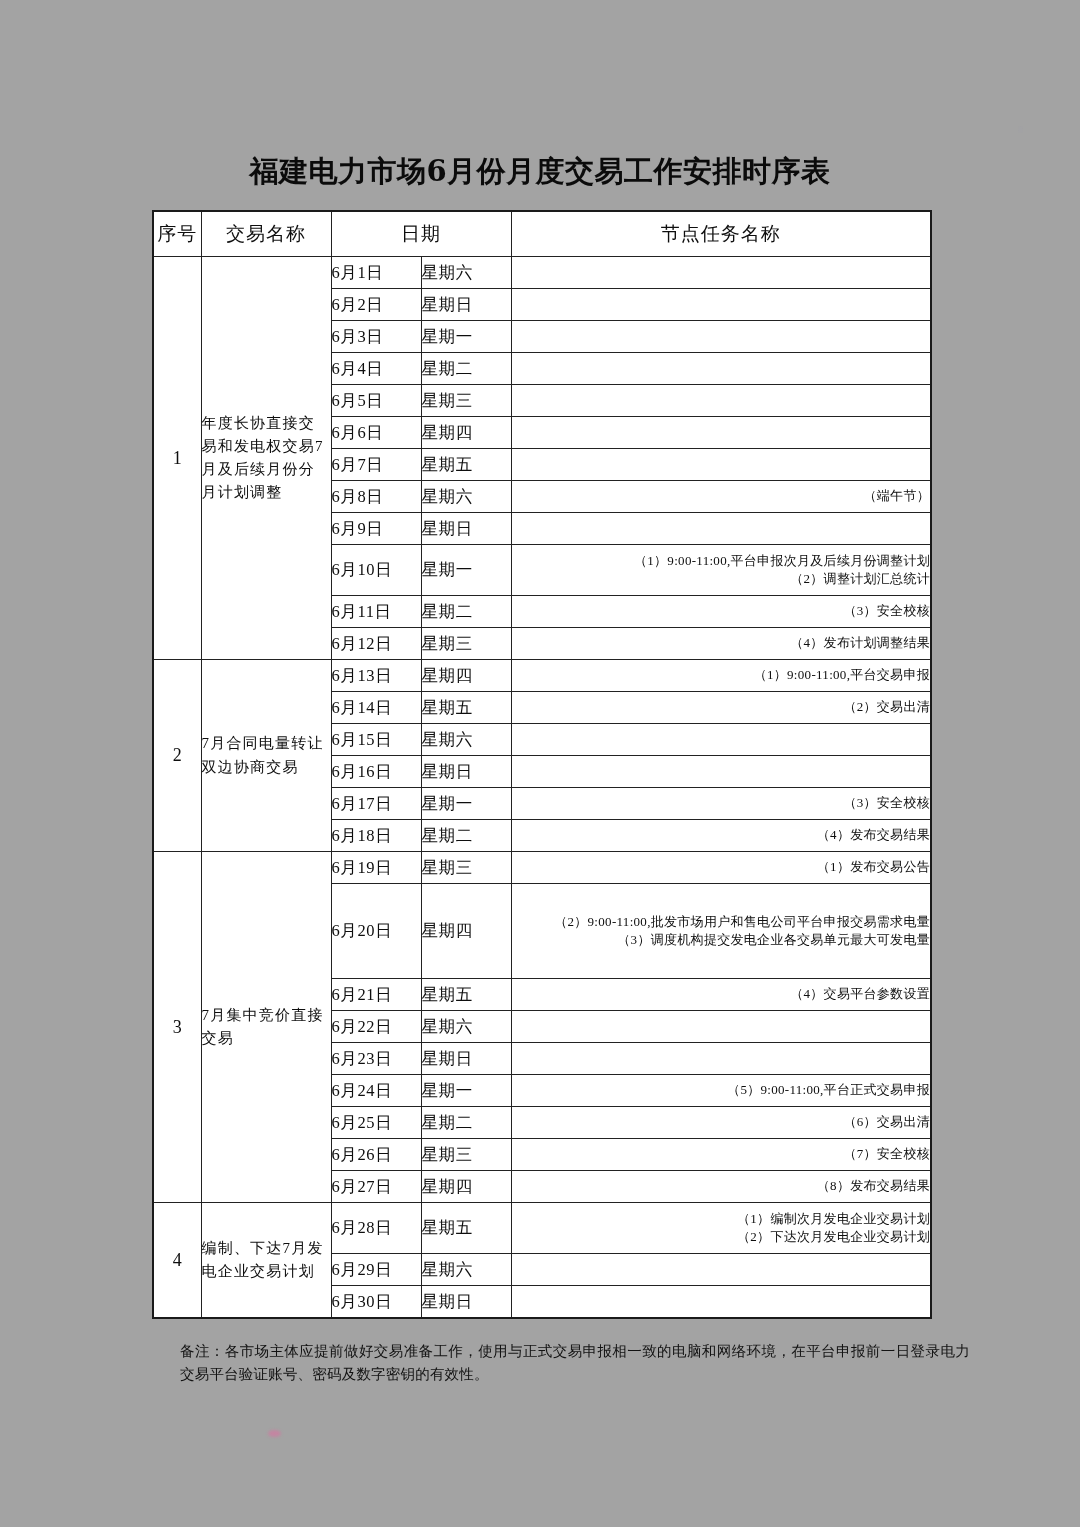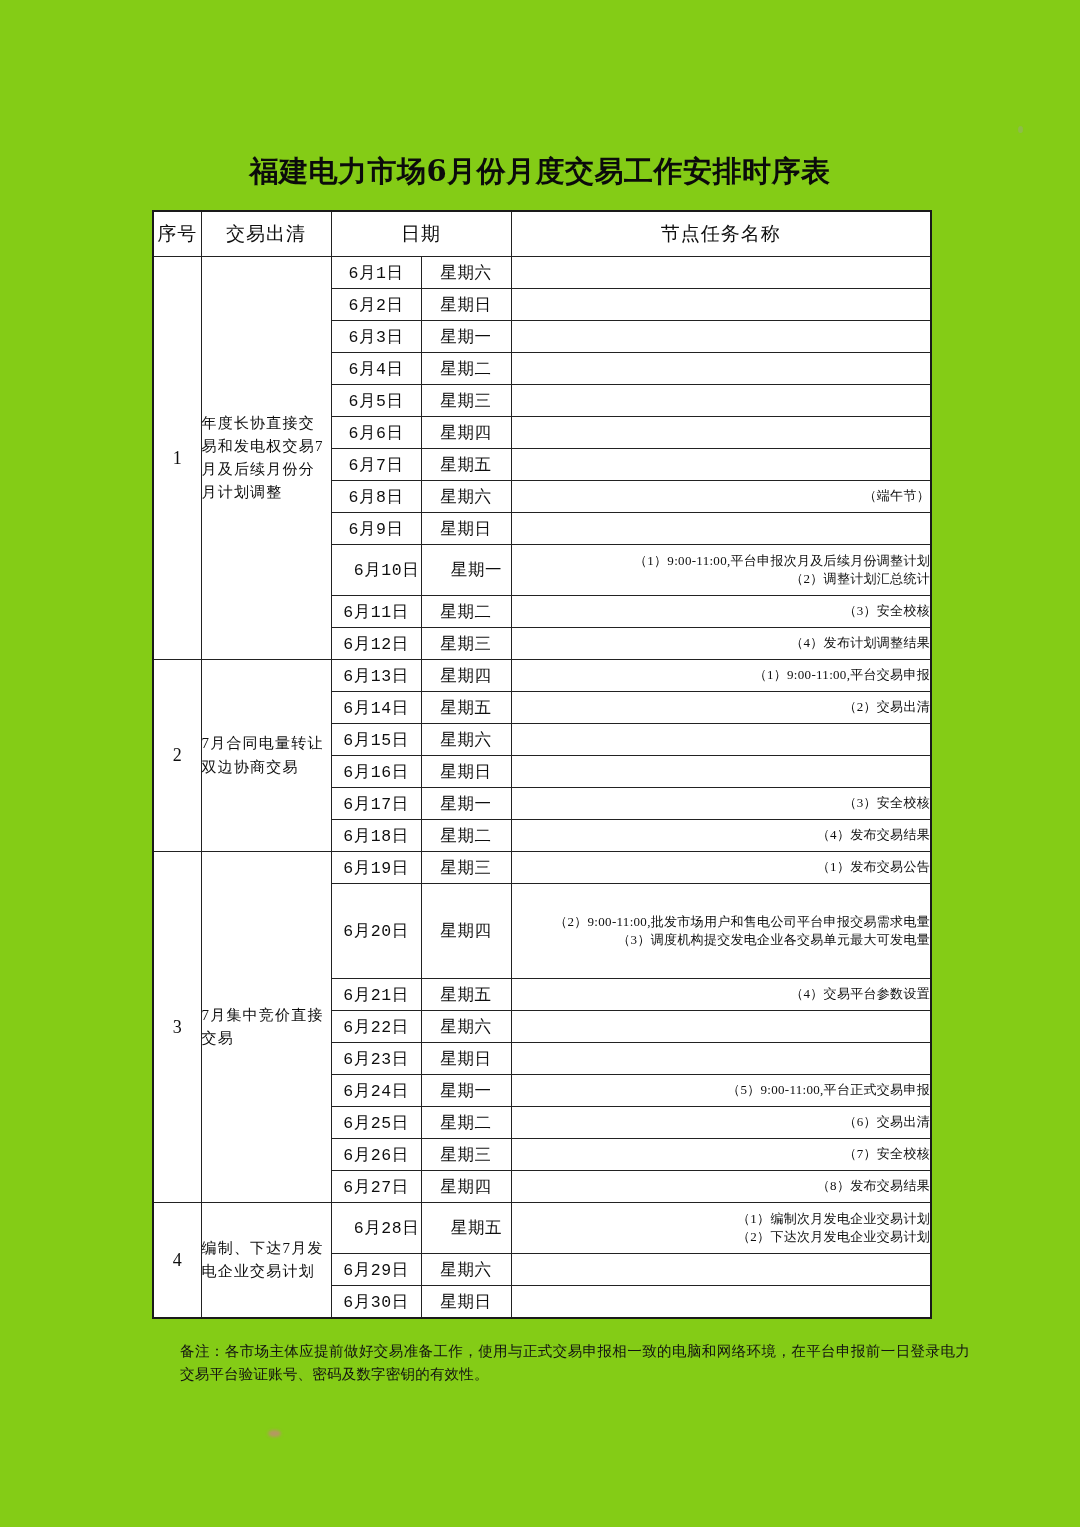--- a/index.html
+++ b/index.html
@@ -14,21 +14,21 @@
     font-family: "Liberation Serif", "DejaVu Serif", serif;
     color: #111111;
     overflow: hidden;
   }
 
   .page {
     position: absolute;
     left: 0; top: 0;
     width: 1080px;
     height: 1527px;
-    background: #84cc16;
+    background: #a3a3a3;
   }
 
   
   .speck {
     position: absolute;
     border-radius: 50%;
     pointer-events: none;
   }
   .speck-a {
     left: 1018px; top: 126px;
@@ -108,36 +108,36 @@
     font-family: "Liberation Serif", serif;
   }
   td.name-cell {
     text-align: left;
     font-size: 15px;
     line-height: 1.55;
     padding: 4px 6px;
     letter-spacing: 1.2px;
   }
   td.date-cell, td.week-cell {
-    text-align: center;
+    text-align: left;
     font-size: 16.5px;
     height: 31px;
     letter-spacing: 0.6px;
-    font-family: Liberation Mono, monospace;
+    font-family: Liberation Serif, serif;
   }
   td.task-cell {
     text-align: right;
     font-size: 13px;
     padding: 4px 6px 4px 10px;
     line-height: 1.42;
     letter-spacing: 0.3px;
     white-space: pre-line;
   }
   tr.tall td.date-cell,
-  tr.tall td.week-cell { height: 50px; padding-left: 21px; }
+  tr.tall td.week-cell { height: 50px; }
   tr.xtall td.date-cell,
   tr.xtall td.week-cell { height: 94px; }
 
   .footnote {
     position: absolute;
     left: 152px;
     top: 1340px;
     width: 790px;
     font-size: 14.5px;
     line-height: 1.62;
@@ -164,21 +164,21 @@
       <colgroup>
         <col class="c-seq">
         <col class="c-name">
         <col class="c-date">
         <col class="c-week">
         <col class="c-task">
       </colgroup>
       <thead>
         <tr>
           <td>序号</td>
-          <td>交易出清</td>
+          <td>交易名称</td>
           <td colspan="2">日期</td>
           <td>节点任务名称</td>
         </tr>
       </thead>
       <tbody id="schedule-body">
           <tr>
             <td class="seq-cell" rowspan="12">1</td>
             <td class="name-cell" rowspan="12">年度长协直接交易和发电权交易7月及后续月份分月计划调整</td>
             <td class="date-cell">6月1日</td>
             <td class="week-cell">星期六</td>

